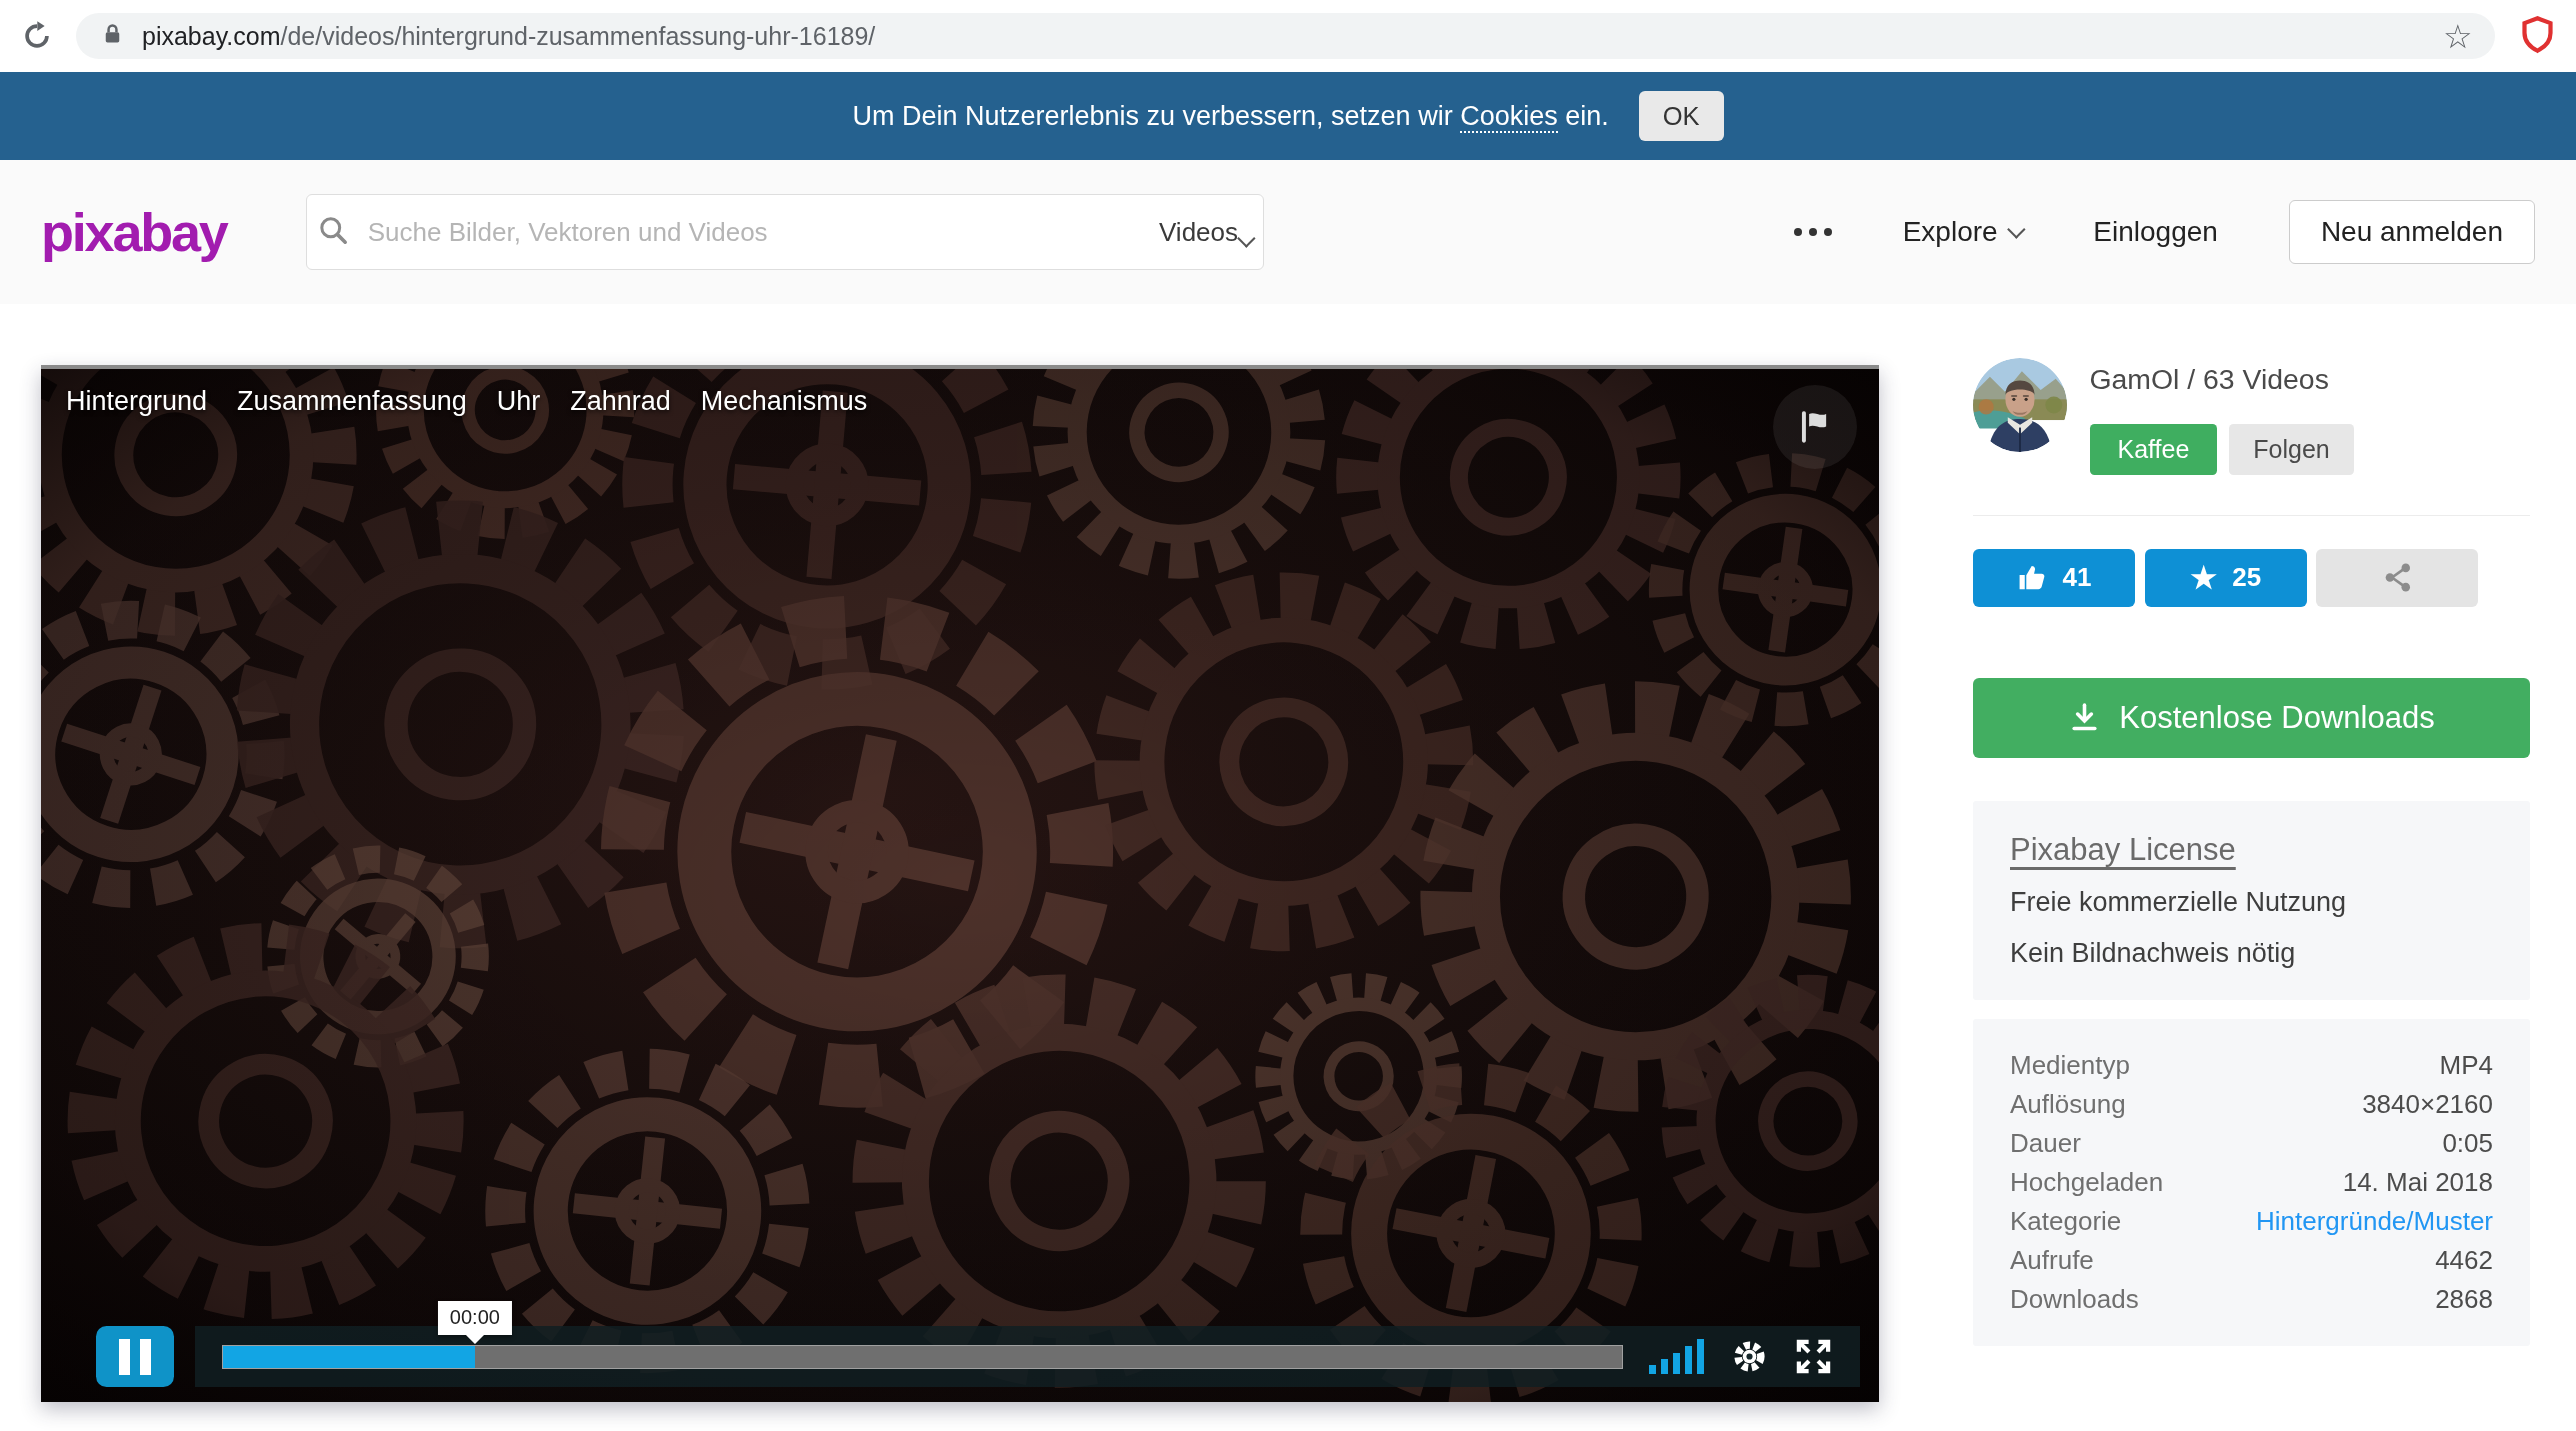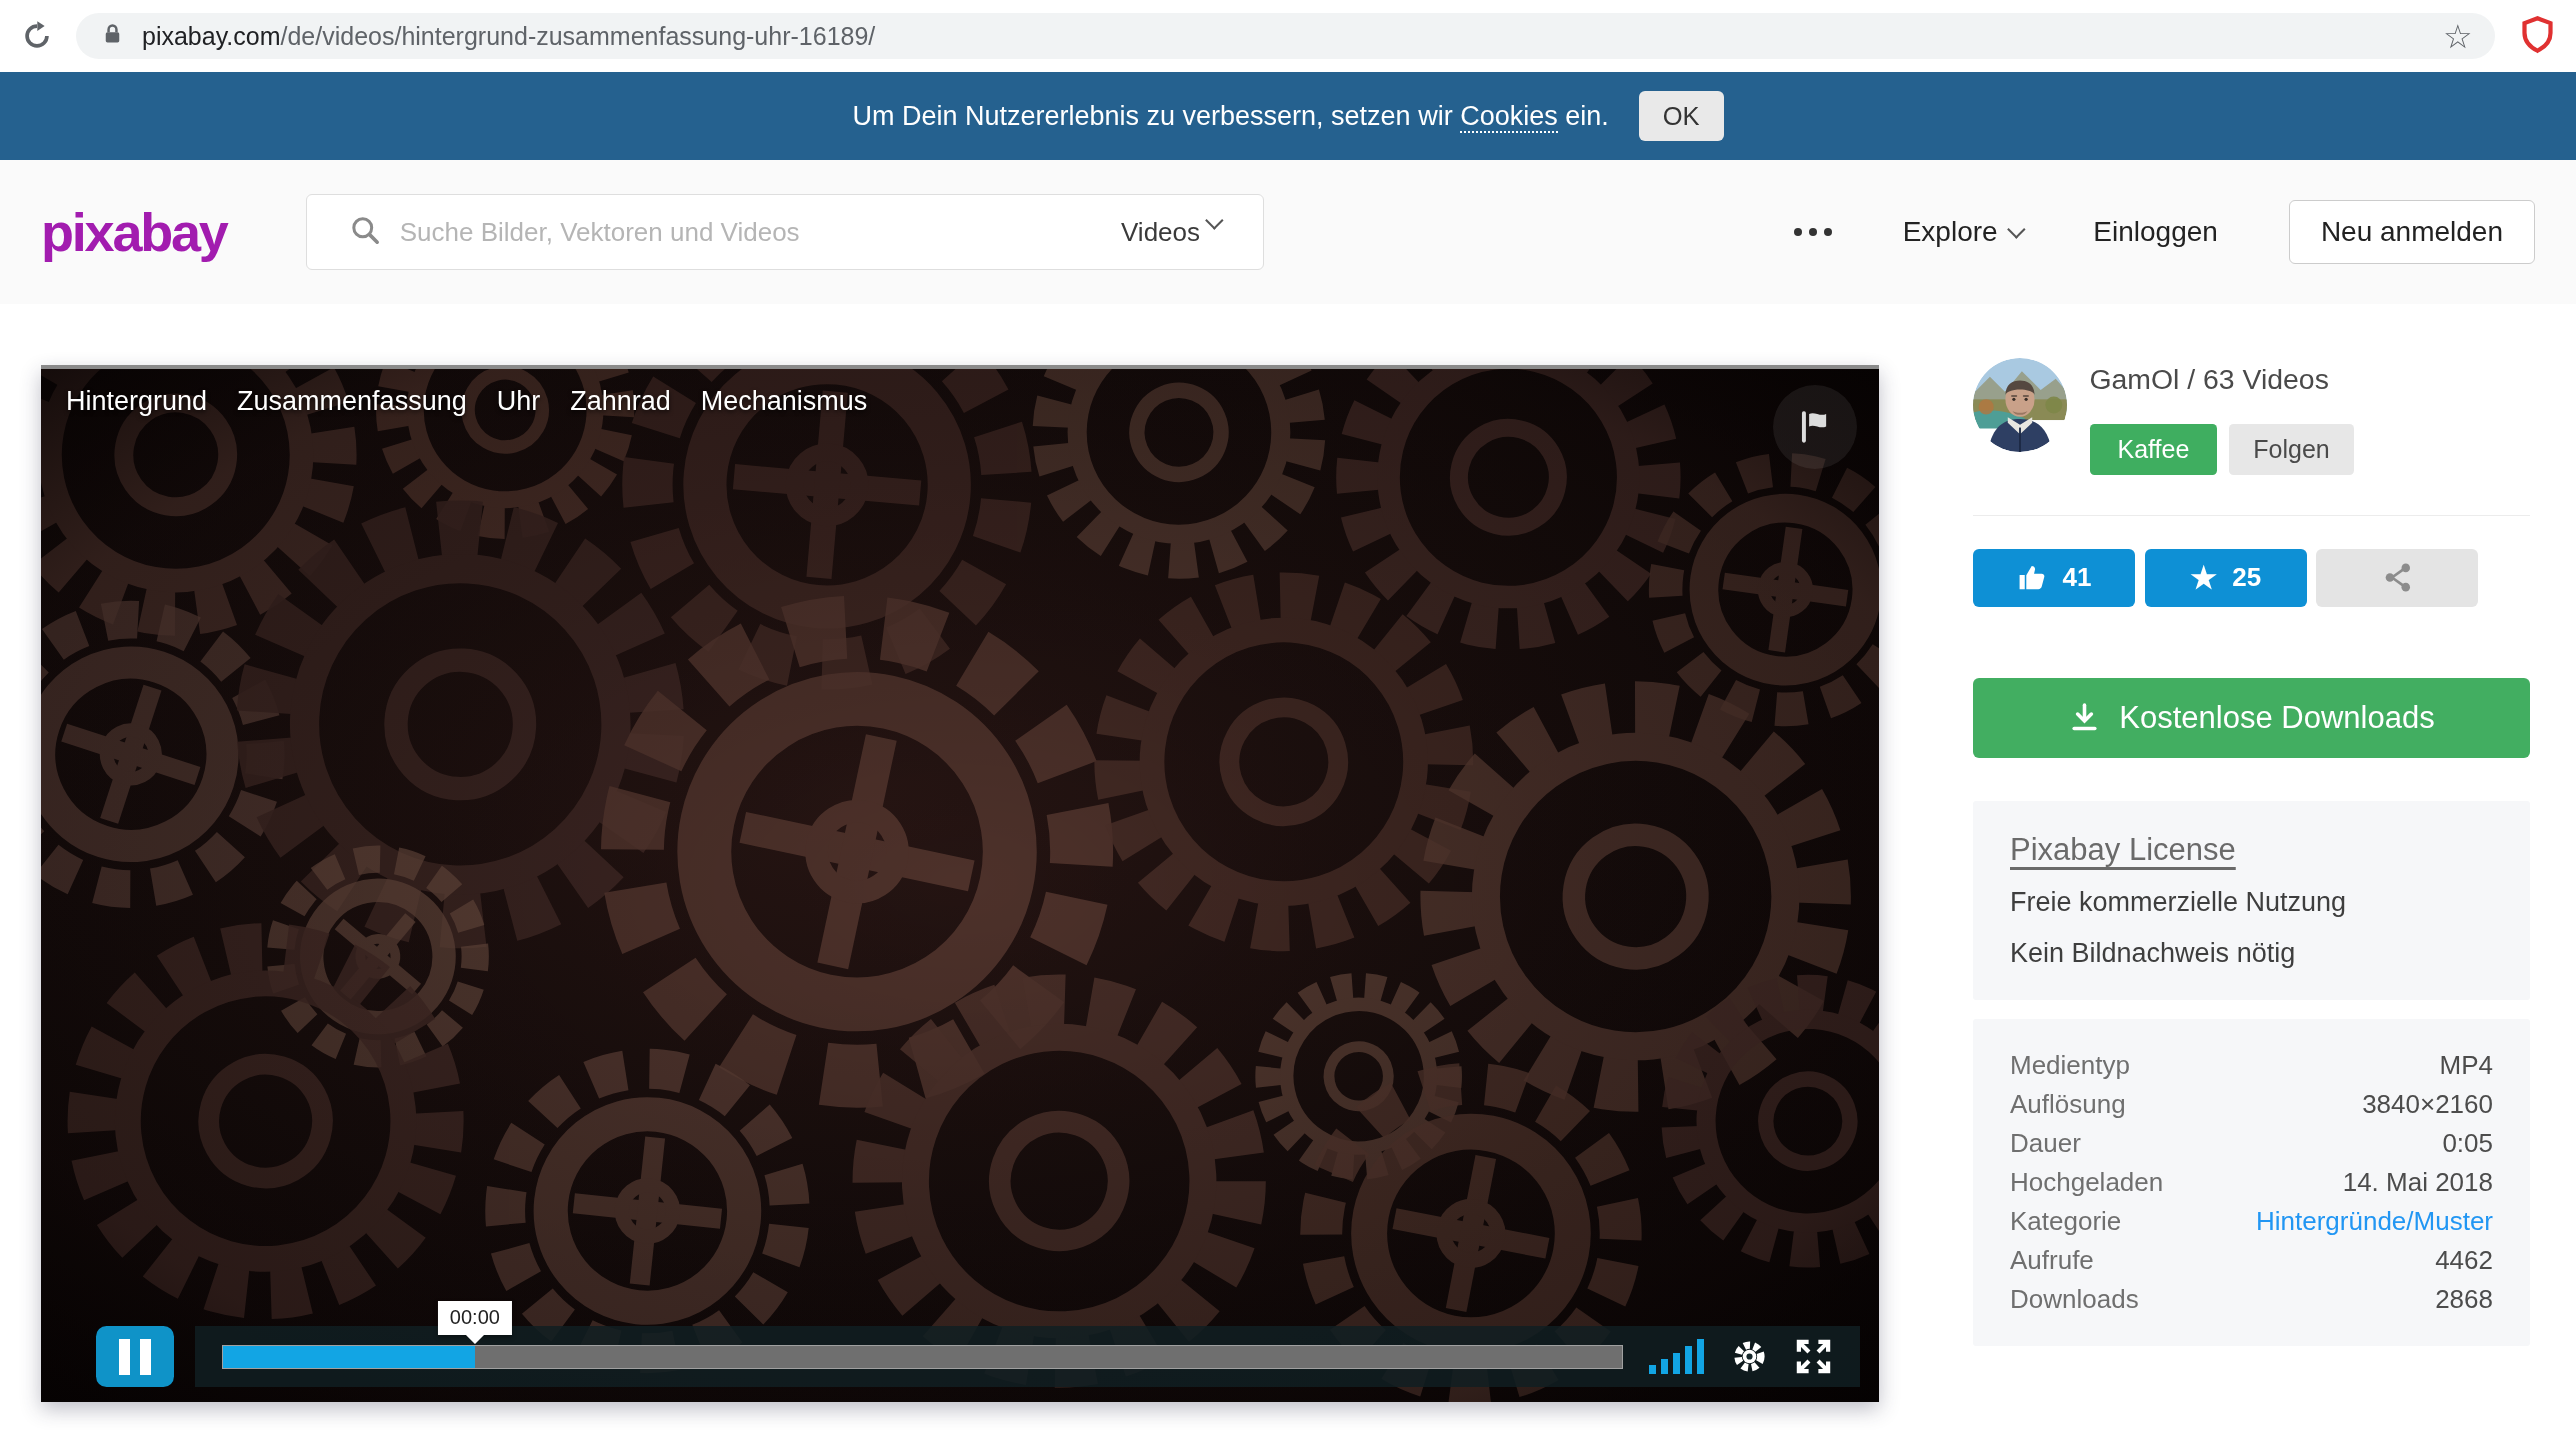--- a/index.html
+++ b/index.html
@@ -18,24 +18,24 @@
 
   
   .cookie-banner { height:88px; background:#25618f; display:flex; align-items:center; justify-content:center; gap:30px; }
   .cookie-text { color:#fff; font-size:27px; }
   .cookie-link { border-bottom:2.2px dotted #fff; cursor:pointer; }
   .cookie-ok { background:#e9e9e9; color:#333; font-size:25.5px; padding:10.5px 24px; border-radius:6px; border:none; cursor:pointer; }
 
   
   .site-header { height:144px; background:#fafafa; display:flex; align-items:center; padding:0 41px; }
   .logo { font-size:54px; font-weight:bold; letter-spacing:-2.2px; color:#a21caf; cursor:pointer; }
-  .search-box { margin-left:79px; width:958px; height:76px; background:#fff; border:0.7px solid #dedede; border-radius:6px; display:flex; align-items:center; padding:0 42px; }
+  .search-box { margin-left:79px; width:958px; height:76px; background:#fff; border:0.7px solid #dedede; border-radius:6px; display:flex; align-items:center; padding:0 10px; }
   .search-box input { flex:1; border:none; outline:none; font-size:26px; color:#333; margin-left:18px; font-family:"Liberation Sans", sans-serif; background:transparent; }
   .search-box input::placeholder { color:#b5b5b5; }
-  .media-select { display:flex; align-items:flex-start; gap:8px; font-size:26px; color:#3a3a3a; cursor:pointer; }
+  .media-select { display:flex; align-items:flex-end; gap:2px; font-size:26px; color:#3a3a3a; cursor:pointer; }
   .chev { width:12.7px; height:12.7px; border-right:2.2px solid #555; border-bottom:2.2px solid #555; transform:rotate(45deg) translate(-2.2px,-2.2px); }
   .header-right { margin-left:auto; display:flex; align-items:center; gap:71px; font-size:28px; color:#222; }
   .dots { display:flex; gap:6.7px; cursor:pointer; }
   .dots i { width:8.2px; height:8.2px; border-radius:50%; background:#333; }
   .hdr-link { display:flex; align-items:center; gap:12px; cursor:pointer; }
   .signup-btn { border:1.5px solid #ccc; border-radius:6px; background:#fff; font-size:28px; color:#222; padding:15px 31px; cursor:pointer; }
 
   
   .video-player { position:absolute; left:41px; top:365px; width:1838px; height:1037px; background:#120a09; box-shadow:0 7.5px 19.5px rgba(40,40,70,.3); overflow:hidden; }
   .video-player .topline { position:absolute; top:0; left:0; right:0; height:3.7px; background:#8b8b8b; }

